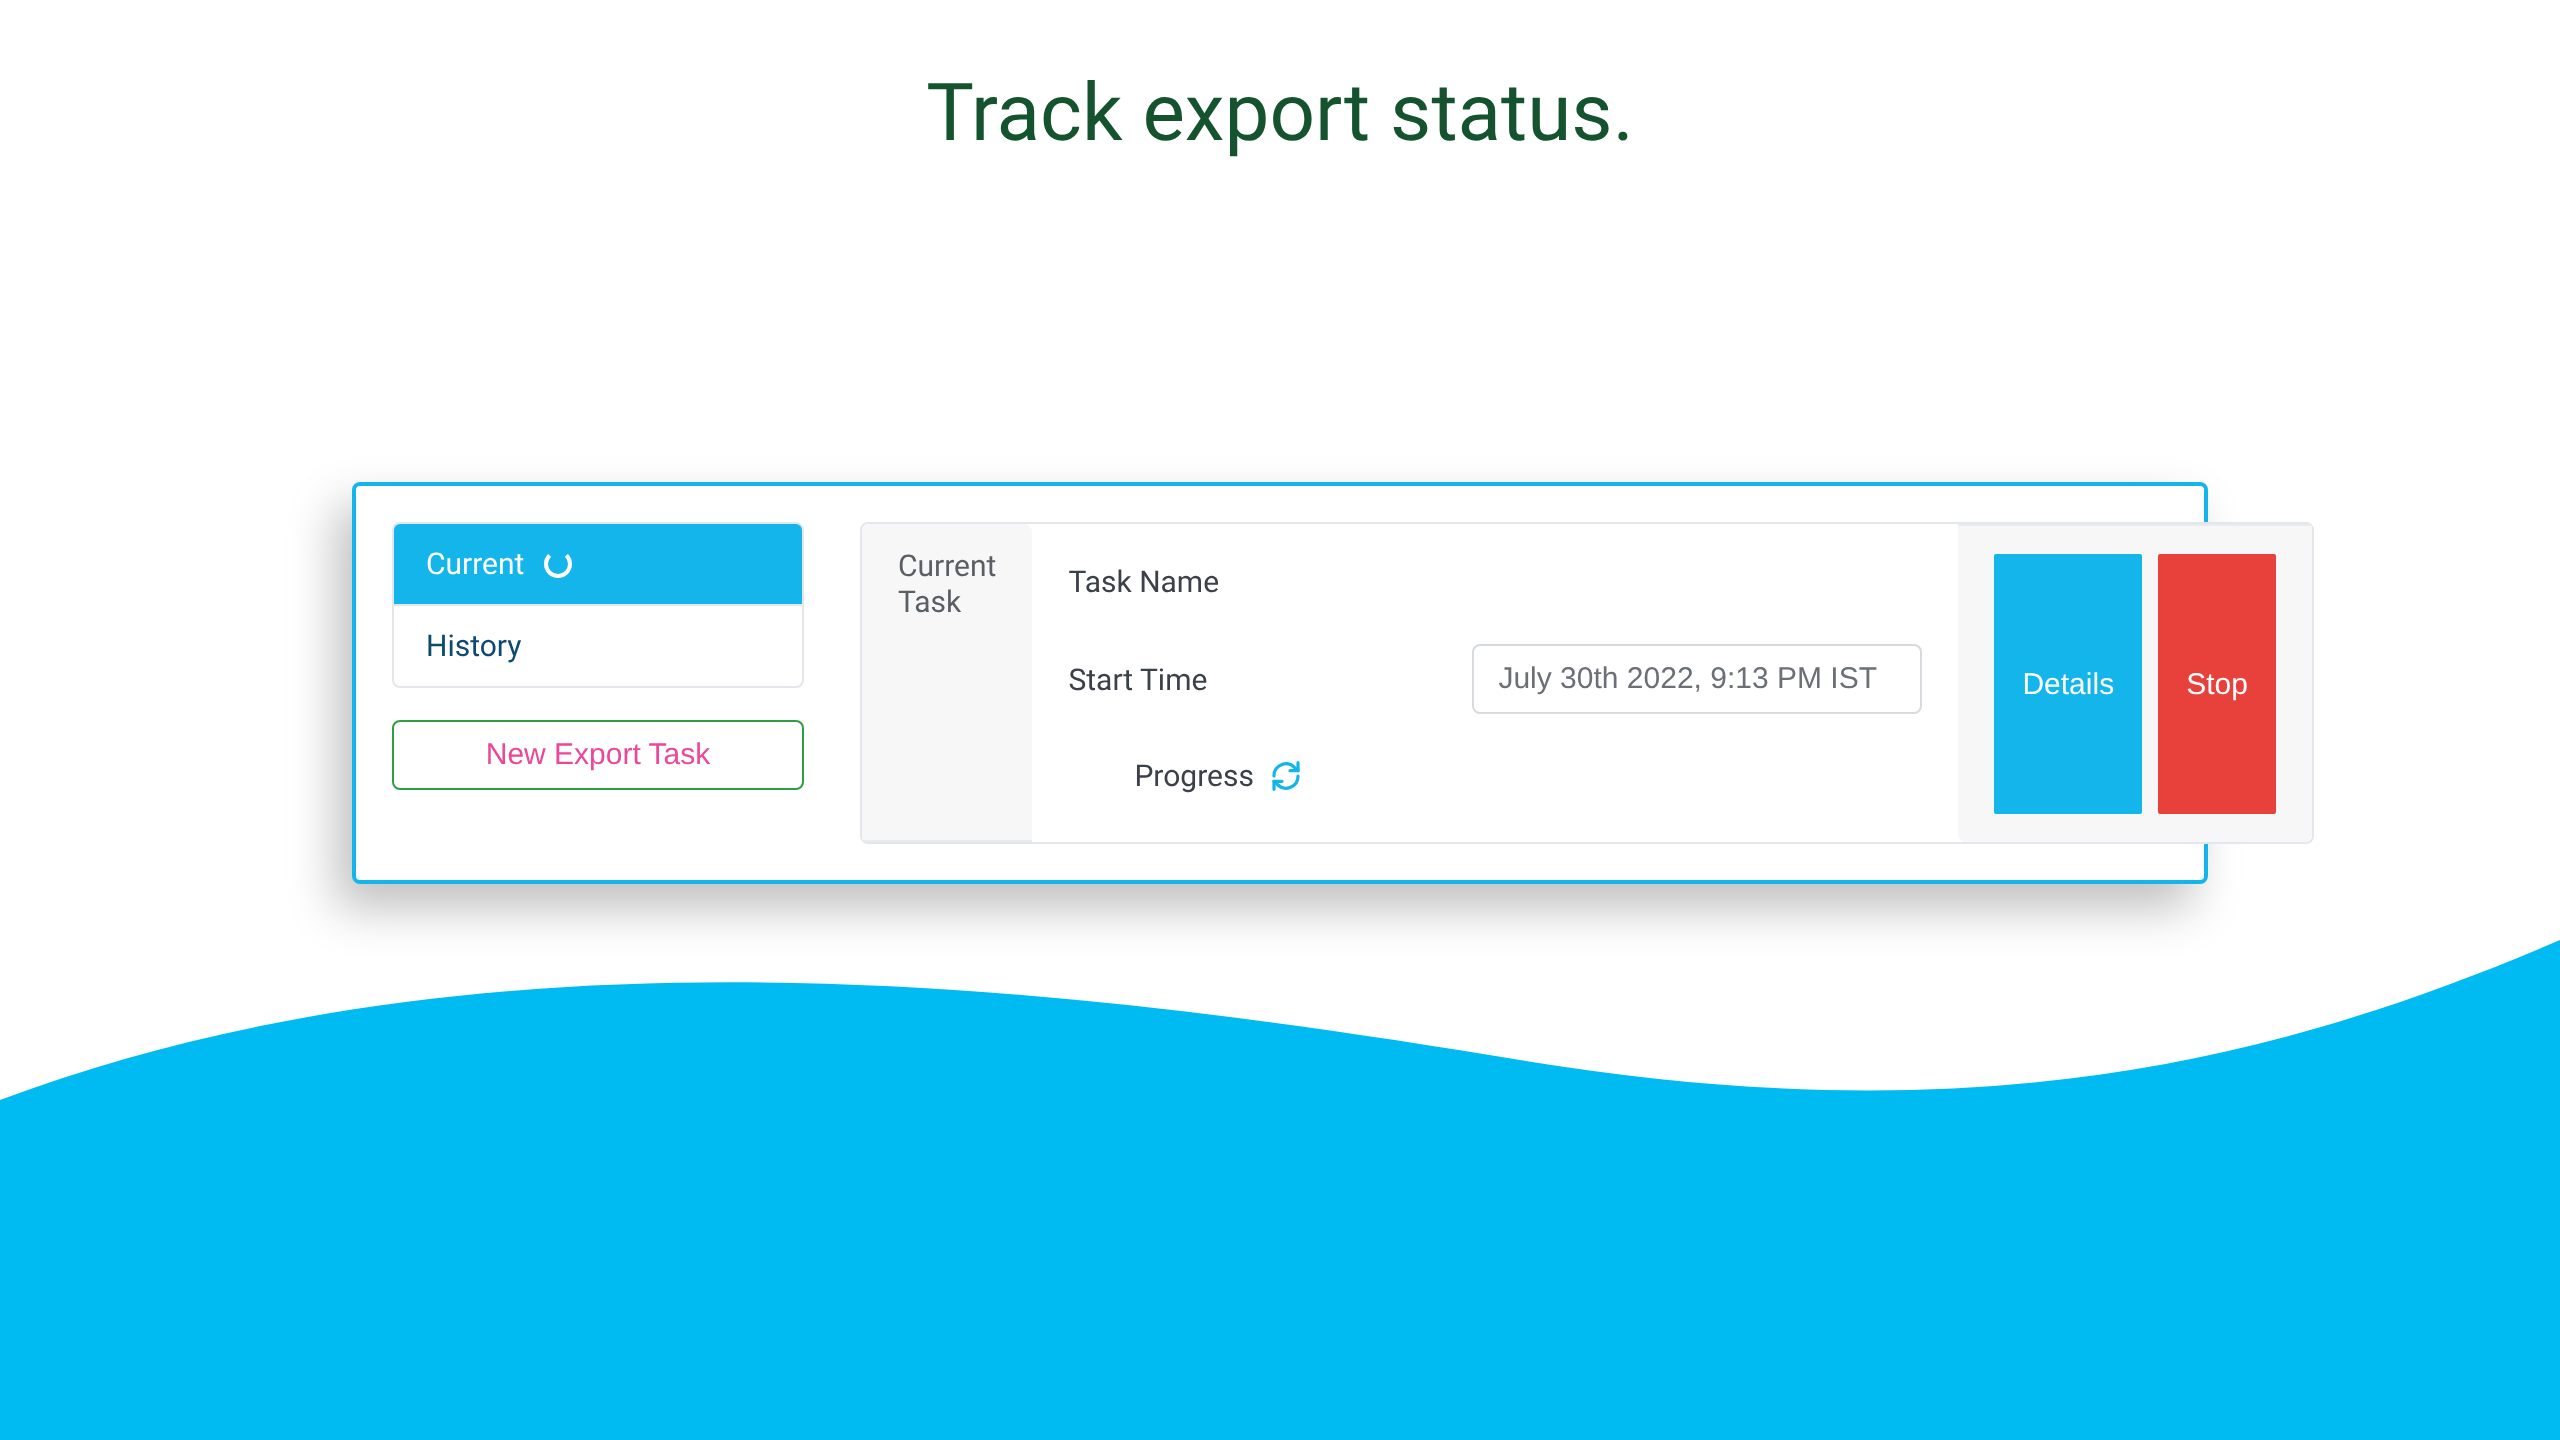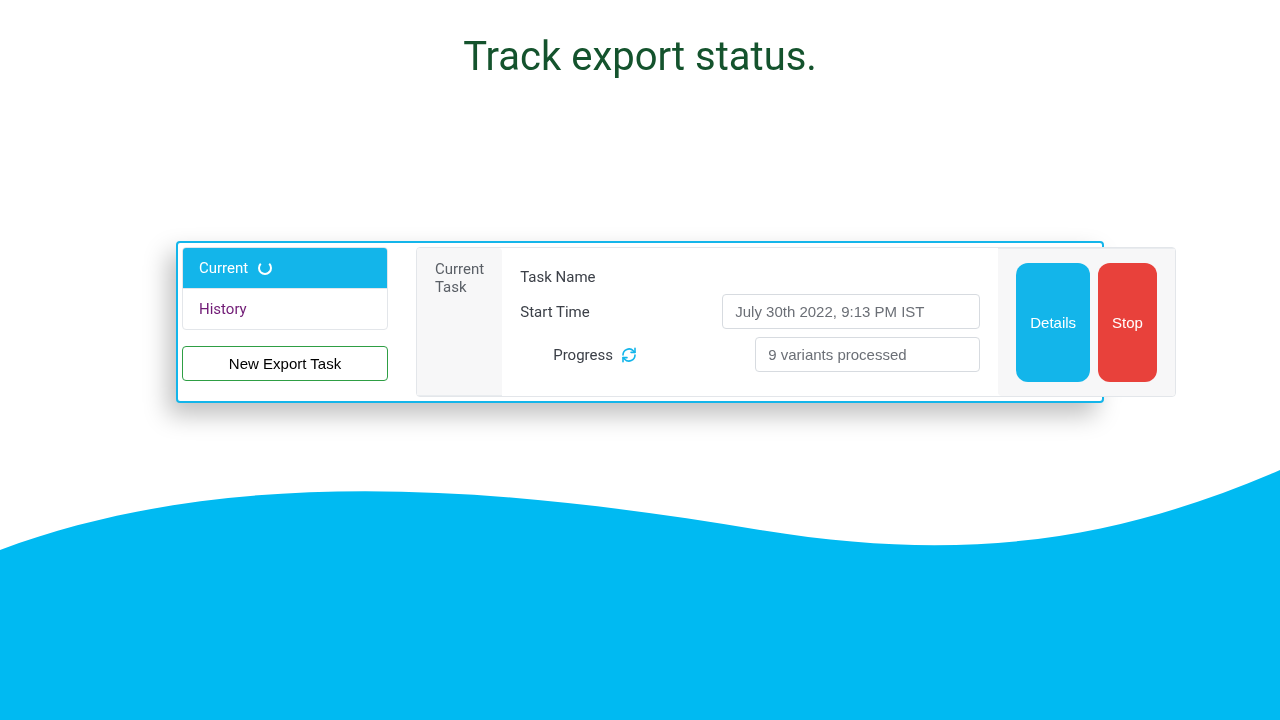--- a/index.html
+++ b/index.html
@@ -1,37 +1,37 @@
 <!DOCTYPE html>
 <html><head>
 <meta charset="utf-8">
 <style>
   * { box-sizing: border-box; margin: 0; padding: 0; }
   html, body { width: 1280px; height: 720px; font-family: -apple-system, "Segoe UI", Roboto, "Helvetica Neue", Arial, sans-serif; background: #fff; overflow: hidden; }
   .bg-wave { position: absolute; left: 0; bottom: 0; width: 100%; height: 260px; z-index: 0; }
   .heading { position: relative; text-align: center; padding-top: 32px; z-index: 2; }
   .heading h1 { font-size: 40px; font-weight: 400; color: #14532d; line-height: 1.25; }
-  .panel { position: absolute; left: 176px; top: 241px; width: 928px; background: #fff; border: 2px solid #13b5ea; border-radius: 4px; box-shadow: -8px 12px 24px rgba(0,0,0,0.25); z-index: 2; padding: 4px; display: flex; gap: 28px; }
+  .panel { position: absolute; left: 176px; top: 241px; width: 928px; background: #fff; border: 2px solid #13b5ea; border-radius: 4px; box-shadow: -8px 12px 24px rgba(0,0,0,0.25); z-index: 2; padding: 18px; display: flex; gap: 28px; }
   .sidebar { width: 206px; flex-shrink: 0; }
   .nav { border: 1px solid #e3e6ea; border-radius: 4px; overflow: hidden; background: #fff; }
   .nav-item { display: flex; align-items: center; gap: 10px; padding: 11px 16px; font-size: 15px; cursor: pointer; }
   .nav-item.active { background: #13b5ea; color: #fff; }
-  .nav-item:not(.active) { color: #701a75; border-top: 1px solid #e3e6ea; }
+  .nav-item:not(.active) { color: #0c4a6e; border-top: 1px solid #e3e6ea; }
   .spinner { width: 14px; height: 14px; border: 2px solid #fff; border-top-color: transparent; border-radius: 50%; display: inline-block; }
-  .new-task-btn { display: block; width: 100%; margin-top: 16px; padding: 8px 0; background: #fff; border: 1px solid #2e9e44; color: #000000; font-size: 15px; border-radius: 4px; cursor: pointer; }
+  .new-task-btn { display: block; width: 100%; margin-top: 16px; padding: 8px 0; background: #fff; border: 1px solid #2e9e44; color: #ec4899; font-size: 15px; border-radius: 4px; cursor: pointer; }
   .card { flex: 1; border: 1px solid #e3e6ea; border-radius: 4px; background: #fff; display: flex; flex-direction: row; }
   .card-header { padding: 12px 18px; background: #f7f7f8; border-bottom: 1px solid #e9ecef; color: #5a5f66; font-size: 15px; border-radius: 4px 4px 0 0; }
   .card-body { padding: 20px 18px 24px 18px; }
-  .row { display: flex; align-items: center; margin-bottom: 8px; }
+  .row { display: flex; align-items: center; margin-bottom: 22px; }
   .row:last-child { margin-bottom: 0; margin-left: 33px; }
   .label { width: 202px; font-size: 15px; color: #3c4048; display: flex; align-items: center; gap: 8px; }
   .input { flex: 1; border: 1px solid #d7dbe0; border-radius: 4px; padding: 8px 12px; font-size: 15px; color: #6b6f76; background: #fff; }
   .refresh-icon { width: 16px; height: 16px; }
   .card-footer { padding: 14px 18px; background: #f7f7f8; border-top: 1px solid #e9ecef; display: flex; justify-content: flex-end; gap: 8px; border-radius: 0 0 4px 4px; }
-  .btn { padding: 8px 14px; border: none; border-radius: 12px; font-size: 15px; color: #fff; cursor: pointer; text-align: right; }
+  .btn { padding: 8px 14px; border: none; border-radius: 1px; font-size: 15px; color: #fff; cursor: pointer; text-align: right; }
   .btn-details { background: #13b5ea; }
   .btn-stop { background: #e8413b; }
 </style>
 </head>
 <body>
 
 <svg class="bg-wave" viewBox="0 0 1280 260" preserveAspectRatio="none">
   <path d="M0,90 C240,0 520,30 760,70 C990,108 1140,70 1280,10 L1280,260 L0,260 Z" fill="#00baf2"></path>
 </svg>
 
@@ -68,21 +68,20 @@
       <div class="row">
         <div class="label">
           <span>Progress</span>
           <svg class="refresh-icon" viewBox="0 0 24 24" fill="none" stroke="#13b5ea" stroke-width="2.4" stroke-linecap="round" stroke-linejoin="round">
             <path d="M21 2v6h-6"></path>
             <path d="M3 12a9 9 0 0 1 15.5-6.3L21 8"></path>
             <path d="M3 22v-6h6"></path>
             <path d="M21 12a9 9 0 0 1-15.5 6.3L3 16"></path>
           </svg>
         </div>
-        <input class="input" type="text" readonly="" value="9 variants processed" style="">
       </div>
     </div>
     <div class="card-footer">
       <button class="btn btn-details">Details</button>
       <button class="btn btn-stop">Stop</button>
     </div>
   </div>
 </div>
 
 </body></html>

